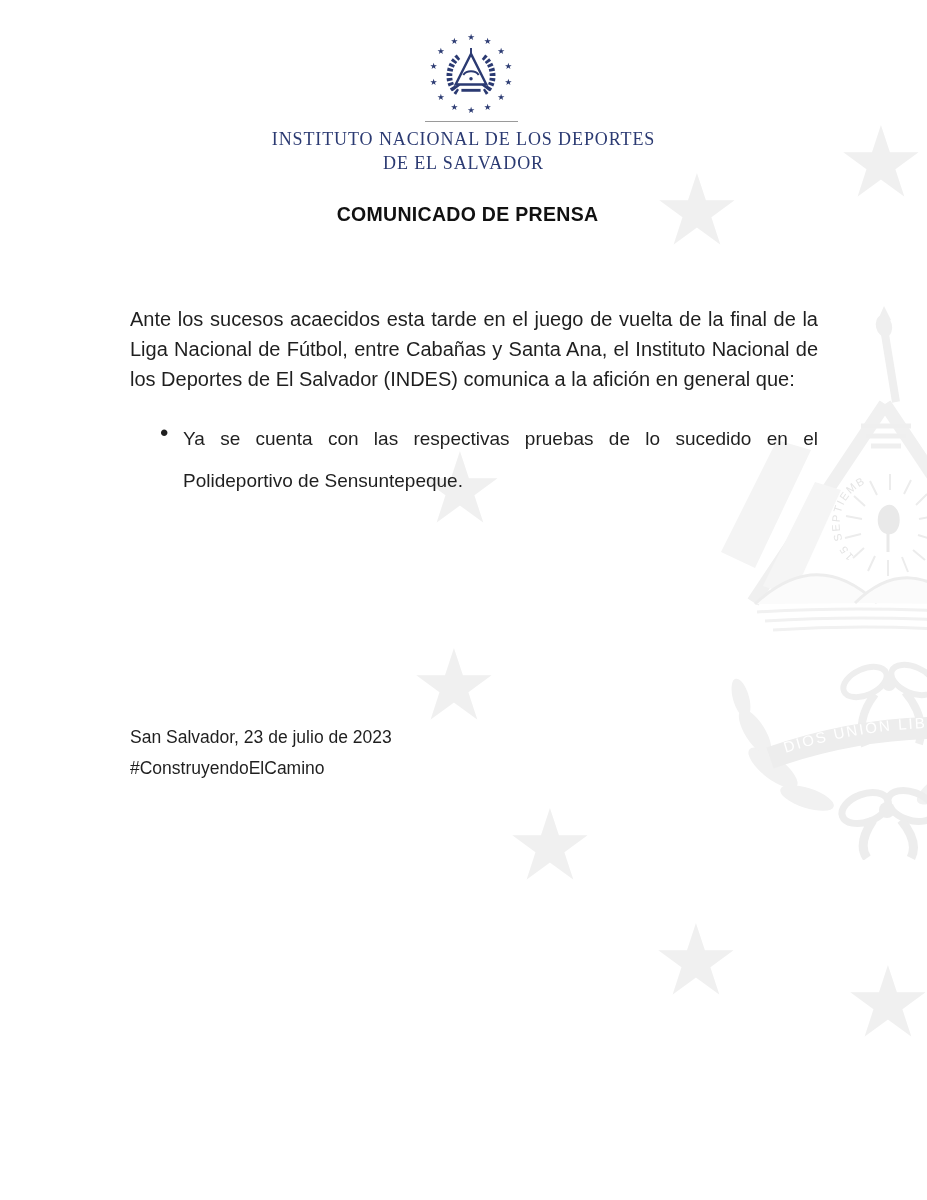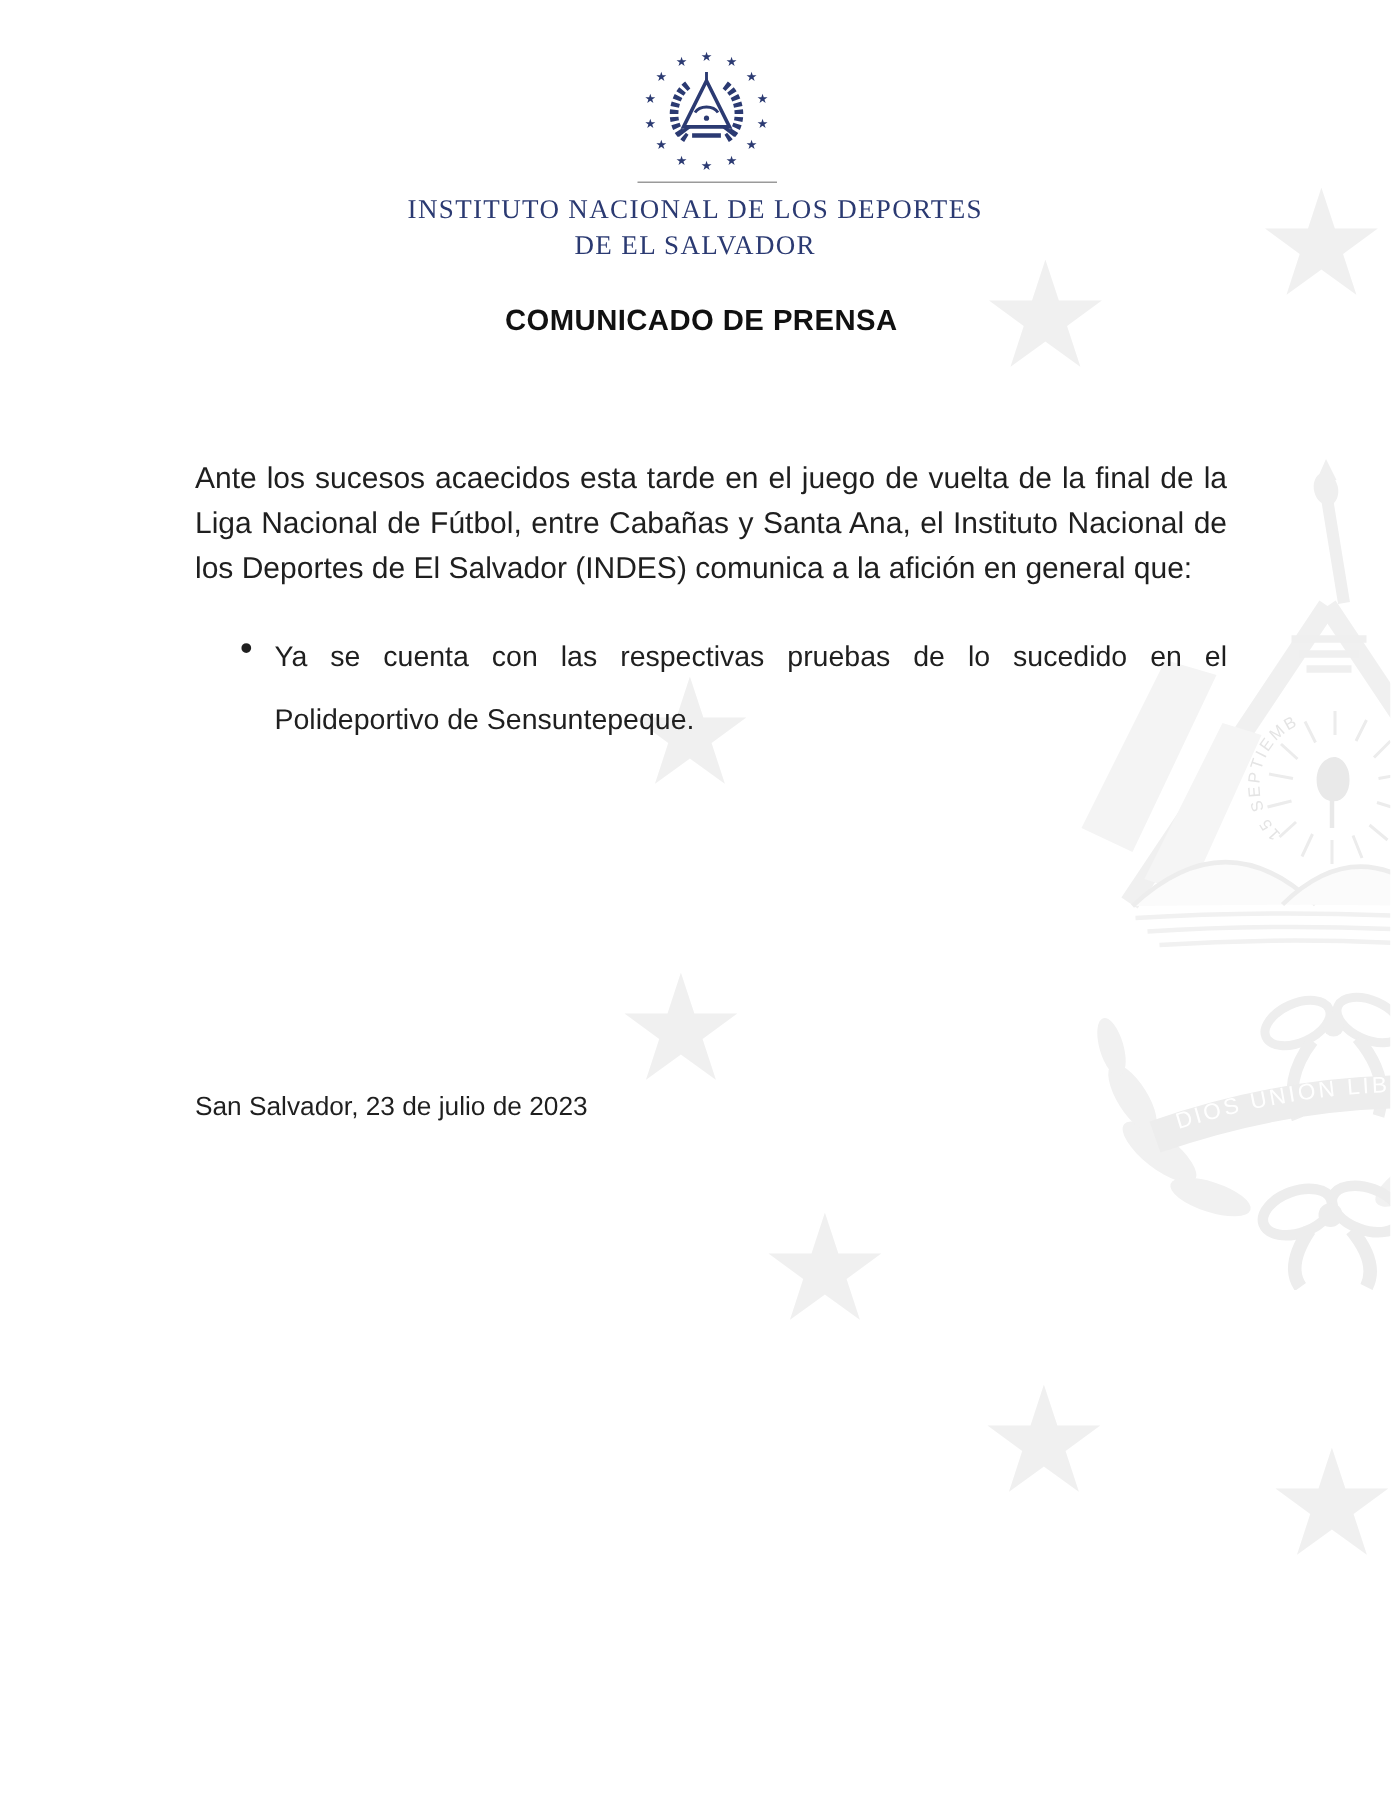--- a/index.html
+++ b/index.html
@@ -202,16 +202,17 @@
     <div class="doc-title">COMUNICADO DE PRENSA</div>
 
     <p class="intro">Ante los sucesos acaecidos esta tarde en el juego de vuelta de la final de la Liga Nacional de Fútbol, entre Cabañas y Santa Ana, el Instituto Nacional de los Deportes de El Salvador (INDES) comunica a la afición en general que:</p>
 
     <ul class="bullet-list">
       <li>Ya se cuenta con las respectivas pruebas de lo sucedido en el Polideportivo de Sensuntepeque.</li>
     </ul>
 
     <div class="footer">
       <div>San Salvador, 23 de julio de 2023</div>
+      <div>#ConstruyendoElCamino</div>
     </div>
 
   </div>
 </div>
 
 </body></html>

